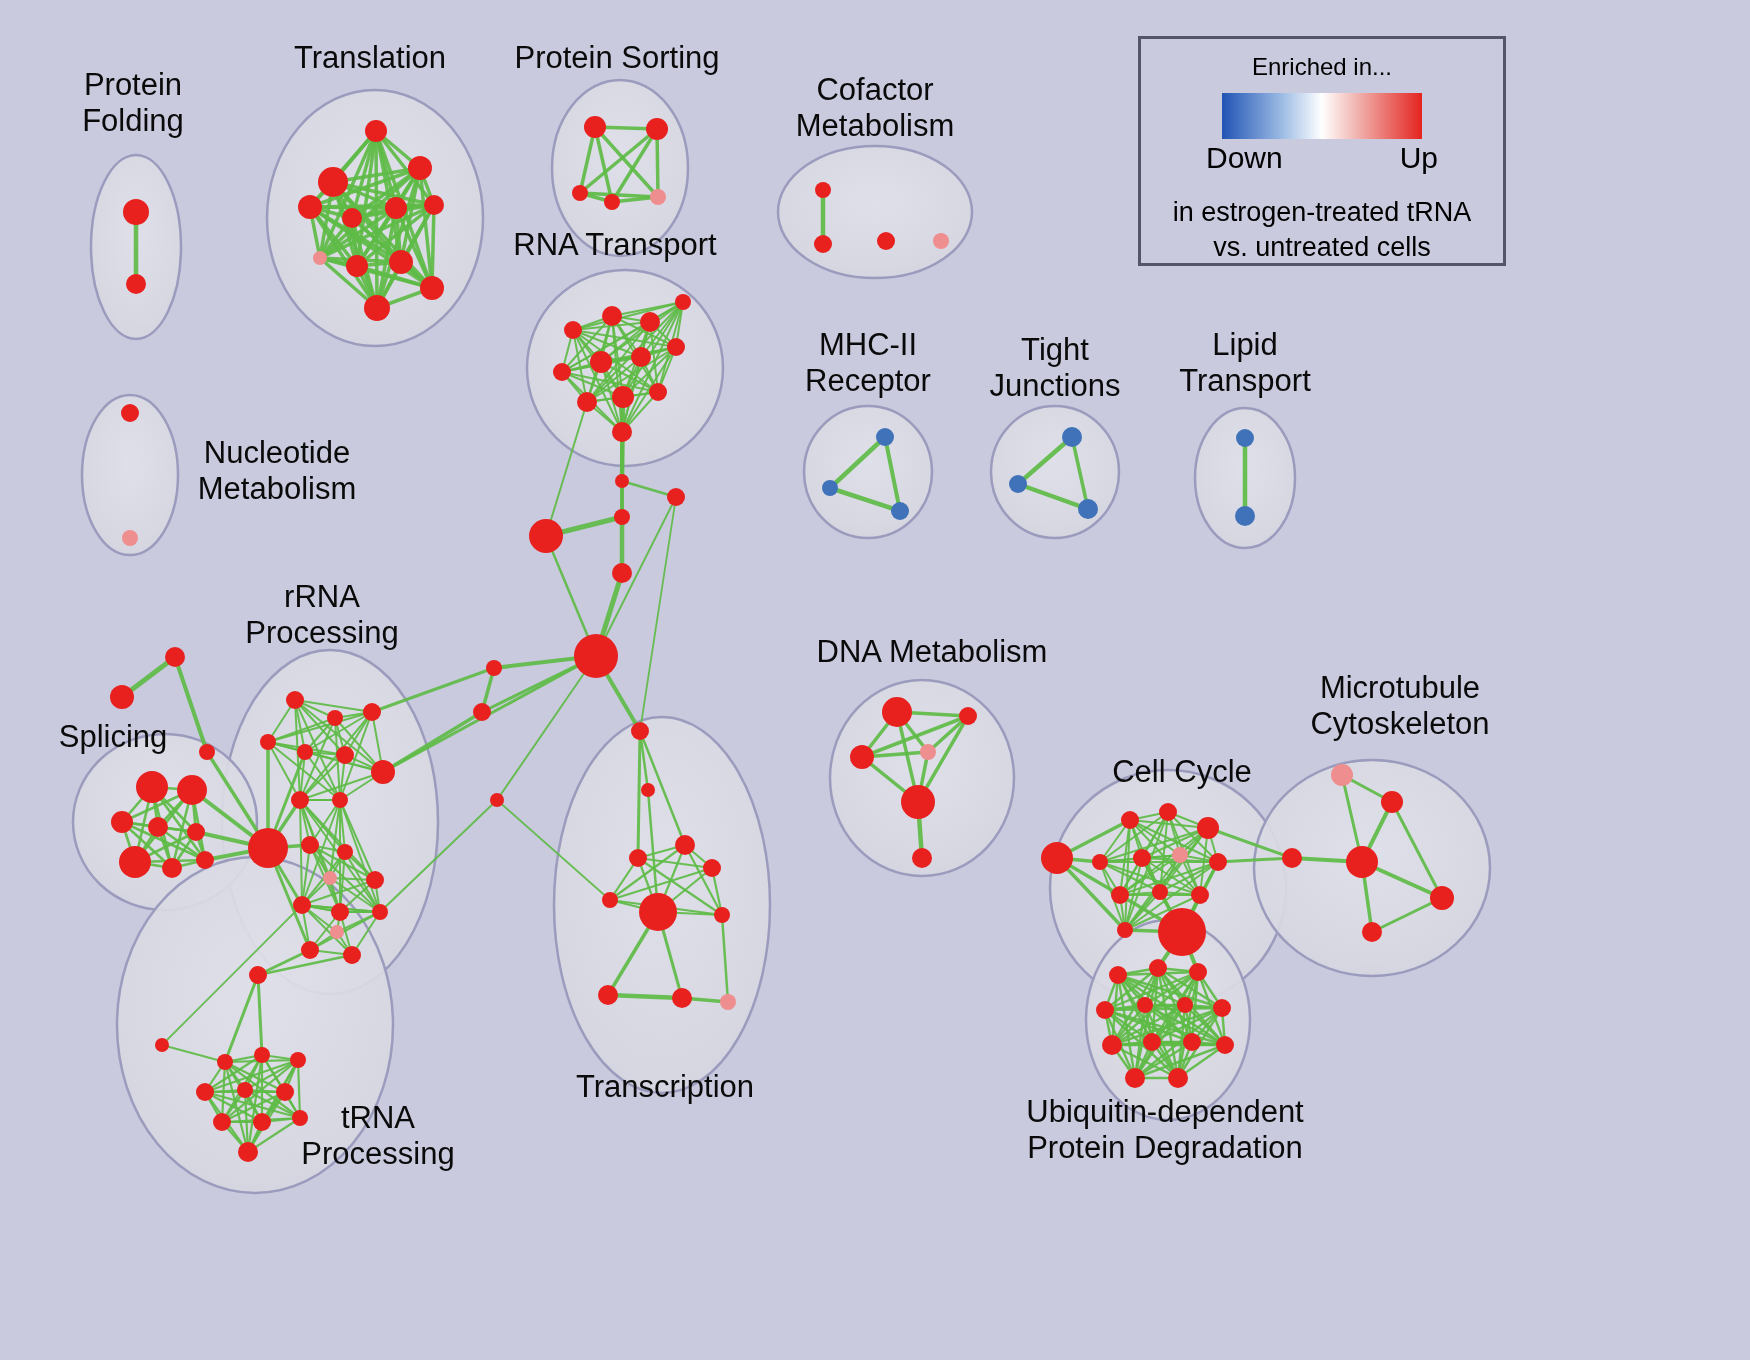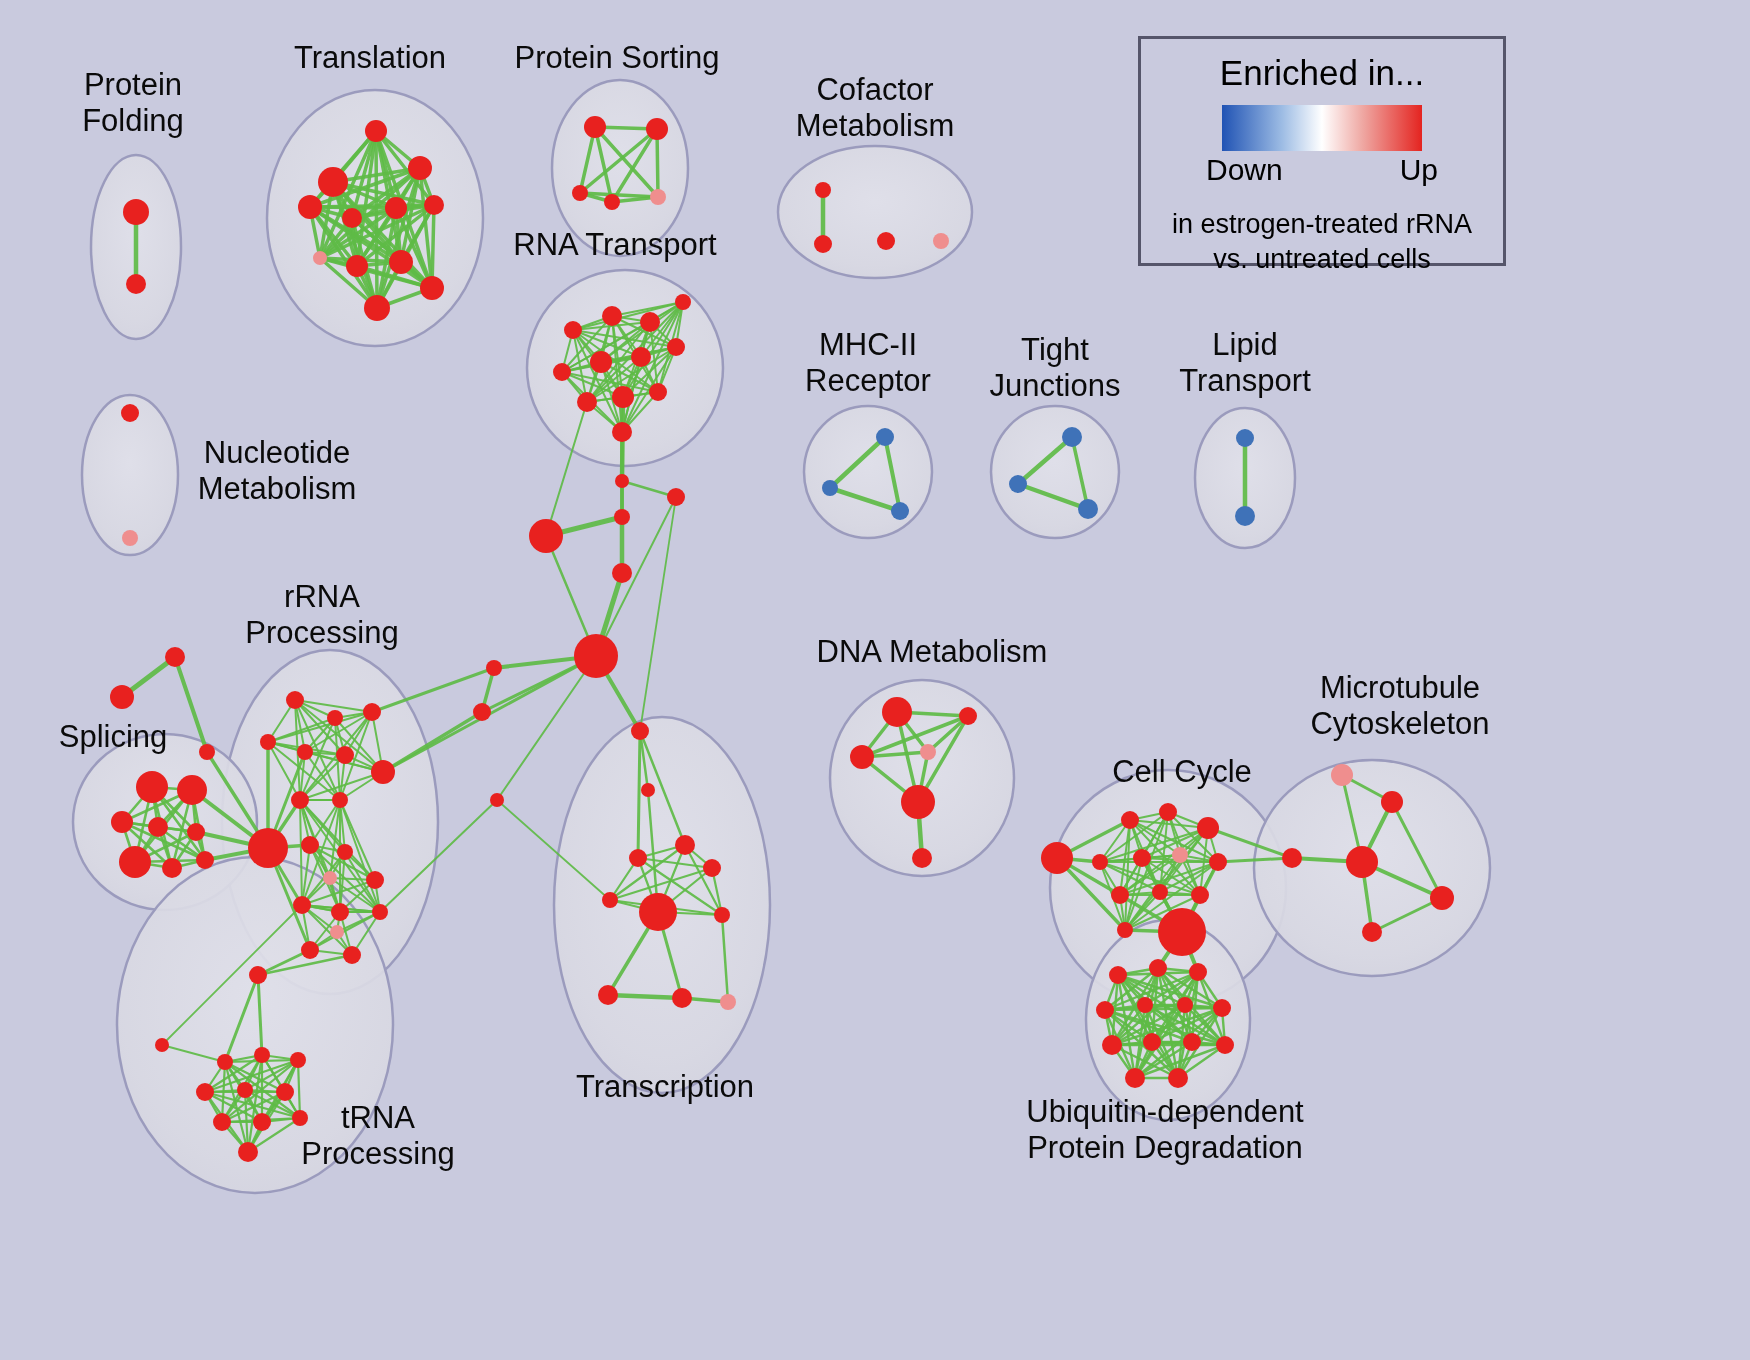--- a/index.html
+++ b/index.html
@@ -20,21 +20,21 @@
   .legend{
     position:absolute;
     left:1138px;top:36px;
     width:368px;height:230px;
     box-sizing:border-box;
     border:3px solid #55556a;
     text-align:center;
     color:#000;
     background:rgba(201,202,222,0.6);
   }
-  .legend-title{margin-top:14px;font-size:35px;}
+  .legend-title{margin-top:14px;font-size:24px;}
   .legend-bar{
     margin:12px auto 2px auto;
     width:200px;height:46px;
     background:linear-gradient(to right,#2053b4 0%,#9dbce4 30%,#ffffff 50%,#efa9a4 70%,#e42420 100%);
   }
   .legend-scale{
     display:flex;justify-content:space-between;
     width:232px;margin:2px auto 20px auto;
     font-size:30px;
   }
@@ -784,16 +784,16 @@
       </g>
   </svg>
 
   <div class="legend">
     <div class="legend-title">Enriched in...</div>
     <div class="legend-bar"></div>
     <div class="legend-scale">
       <span>Down</span>
       <span>Up</span>
     </div>
-    <div class="legend-caption">in estrogen-treated rRNA</div>
+    <div class="legend-caption">in estrogen-treated tRNA</div>
     <div class="legend-caption">vs. untreated cells</div>
   </div>
 </div>
 
 </body></html>

